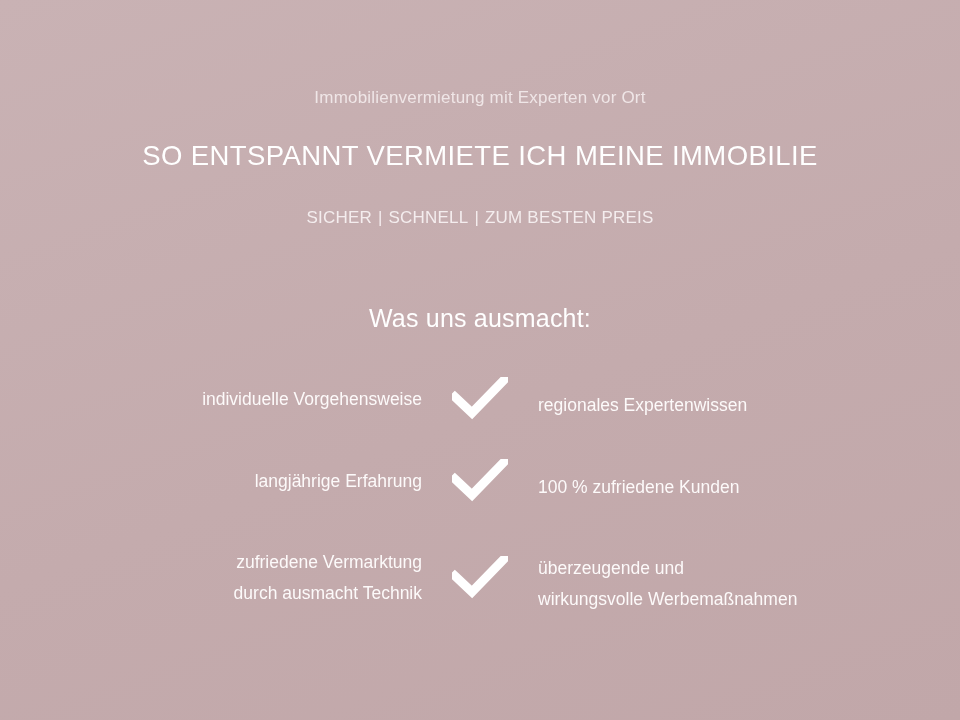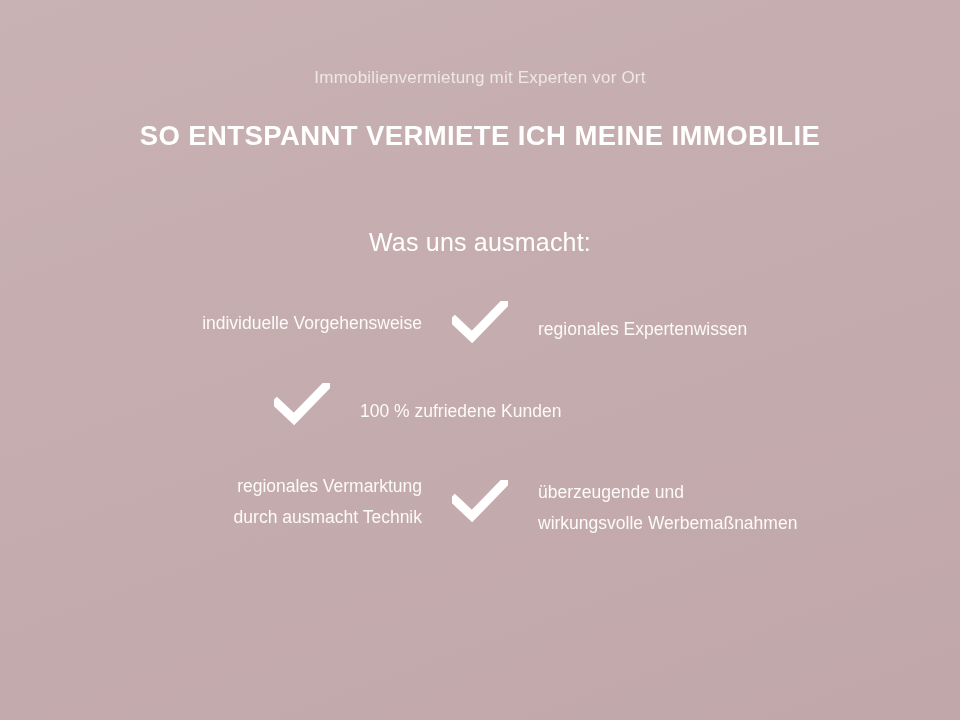--- a/index.html
+++ b/index.html
@@ -16,34 +16,34 @@
     -webkit-font-smoothing: antialiased;
   }
   .slide {
     position: relative;
     width: 960px;
     height: 720px;
     box-sizing: border-box;
     background: linear-gradient(160deg, #c9b2b4 0%, #c4abad 55%, #c1a7a9 100%);
   }
   .header {
-    padding-top: 68px;
+    padding-top: 88px;
     text-align: center;
   }
   .eyebrow {
     font-size: 17px;
     letter-spacing: 0.2px;
     color: #f2e9ea;
     opacity: 0.95;
     margin: 0;
   }
   .headline {
     margin: 32px 0 0 0;
     font-size: 27.5px;
-    font-weight: bold;
+    font-weight: normal;
     letter-spacing: 0.4px;
     color: #ffffff;
   }
   .subline {
     margin: 36px 0 0 0;
     font-size: 17px;
     color: #f4edee;
     letter-spacing: 0.2px;
   }
   .subline .sep {
@@ -108,48 +108,52 @@
   }
 </style>
 </head>
 <body>
 
 <div class="slide">
 
   <div class="header">
     <p class="eyebrow">Immobilienvermietung mit Experten vor Ort</p>
     <h1 class="headline">SO ENTSPANNT VERMIETE ICH MEINE IMMOBILIE</h1>
+    <p class="subline">
+      <span>SICHER</span><span class="sep">|</span><span>SCHNELL</span><span class="sep">|</span><span>ZUM BESTEN PREIS</span>
+    </p>
   </div>
 
   <h2 class="section-title">Was uns ausmacht:</h2>
 
   <div class="features">
 
     <div class="feature-row row-1">
       <div class="feature-left">individuelle Vorgehensweise</div>
       <div class="check">
         <svg width="56" height="44" viewBox="0 0 56 44" aria-hidden="true">
           <path d="M3 20 L20 36 L53 2" fill="none" stroke="#ffffff" stroke-width="9" stroke-linecap="square" stroke-linejoin="miter"></path>
         </svg>
       </div>
       <div class="feature-right">regionales Expertenwissen</div>
     </div>
 
     <div class="feature-row row-2">
+      <div class="feature-left">langjährige Erfahrung</div>
       <div class="check">
         <svg width="56" height="44" viewBox="0 0 56 44" aria-hidden="true">
           <path d="M3 20 L20 36 L53 2" fill="none" stroke="#ffffff" stroke-width="9" stroke-linecap="square" stroke-linejoin="miter"></path>
         </svg>
       </div>
       <div class="feature-right">100 % zufriedene Kunden</div>
     </div>
 
     <div class="feature-row row-3">
       <div class="feature-left">
-        <span class="line">regionales Vermarktung</span>
+        <span class="line">zufriedene Vermarktung</span>
         <span class="line">durch ausmacht Technik</span>
       </div>
       <div class="check">
         <svg width="56" height="44" viewBox="0 0 56 44" aria-hidden="true">
           <path d="M3 20 L20 36 L53 2" fill="none" stroke="#ffffff" stroke-width="9" stroke-linecap="square" stroke-linejoin="miter"></path>
         </svg>
       </div>
       <div class="feature-right">
         <span class="line">überzeugende und</span>
         <span class="line">wirkungsvolle Werbemaßnahmen</span>

